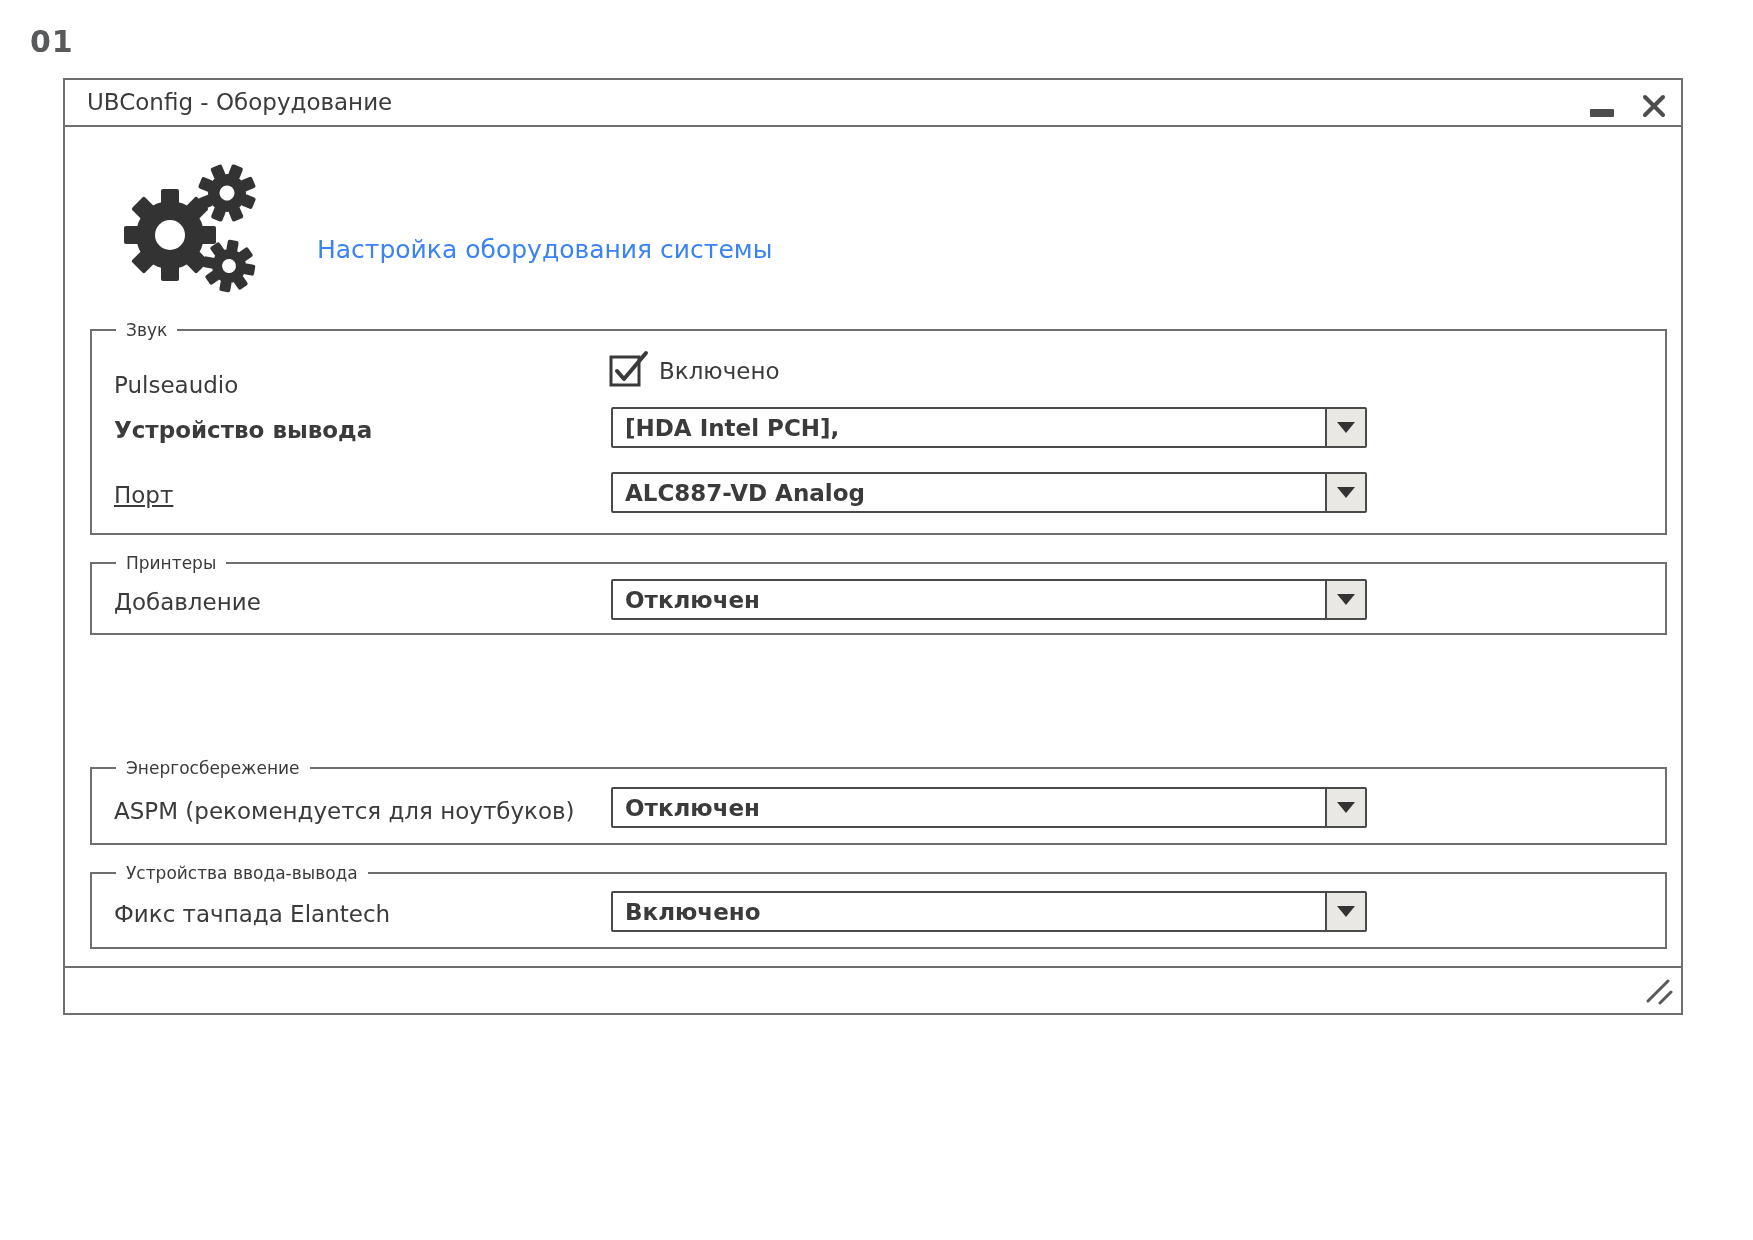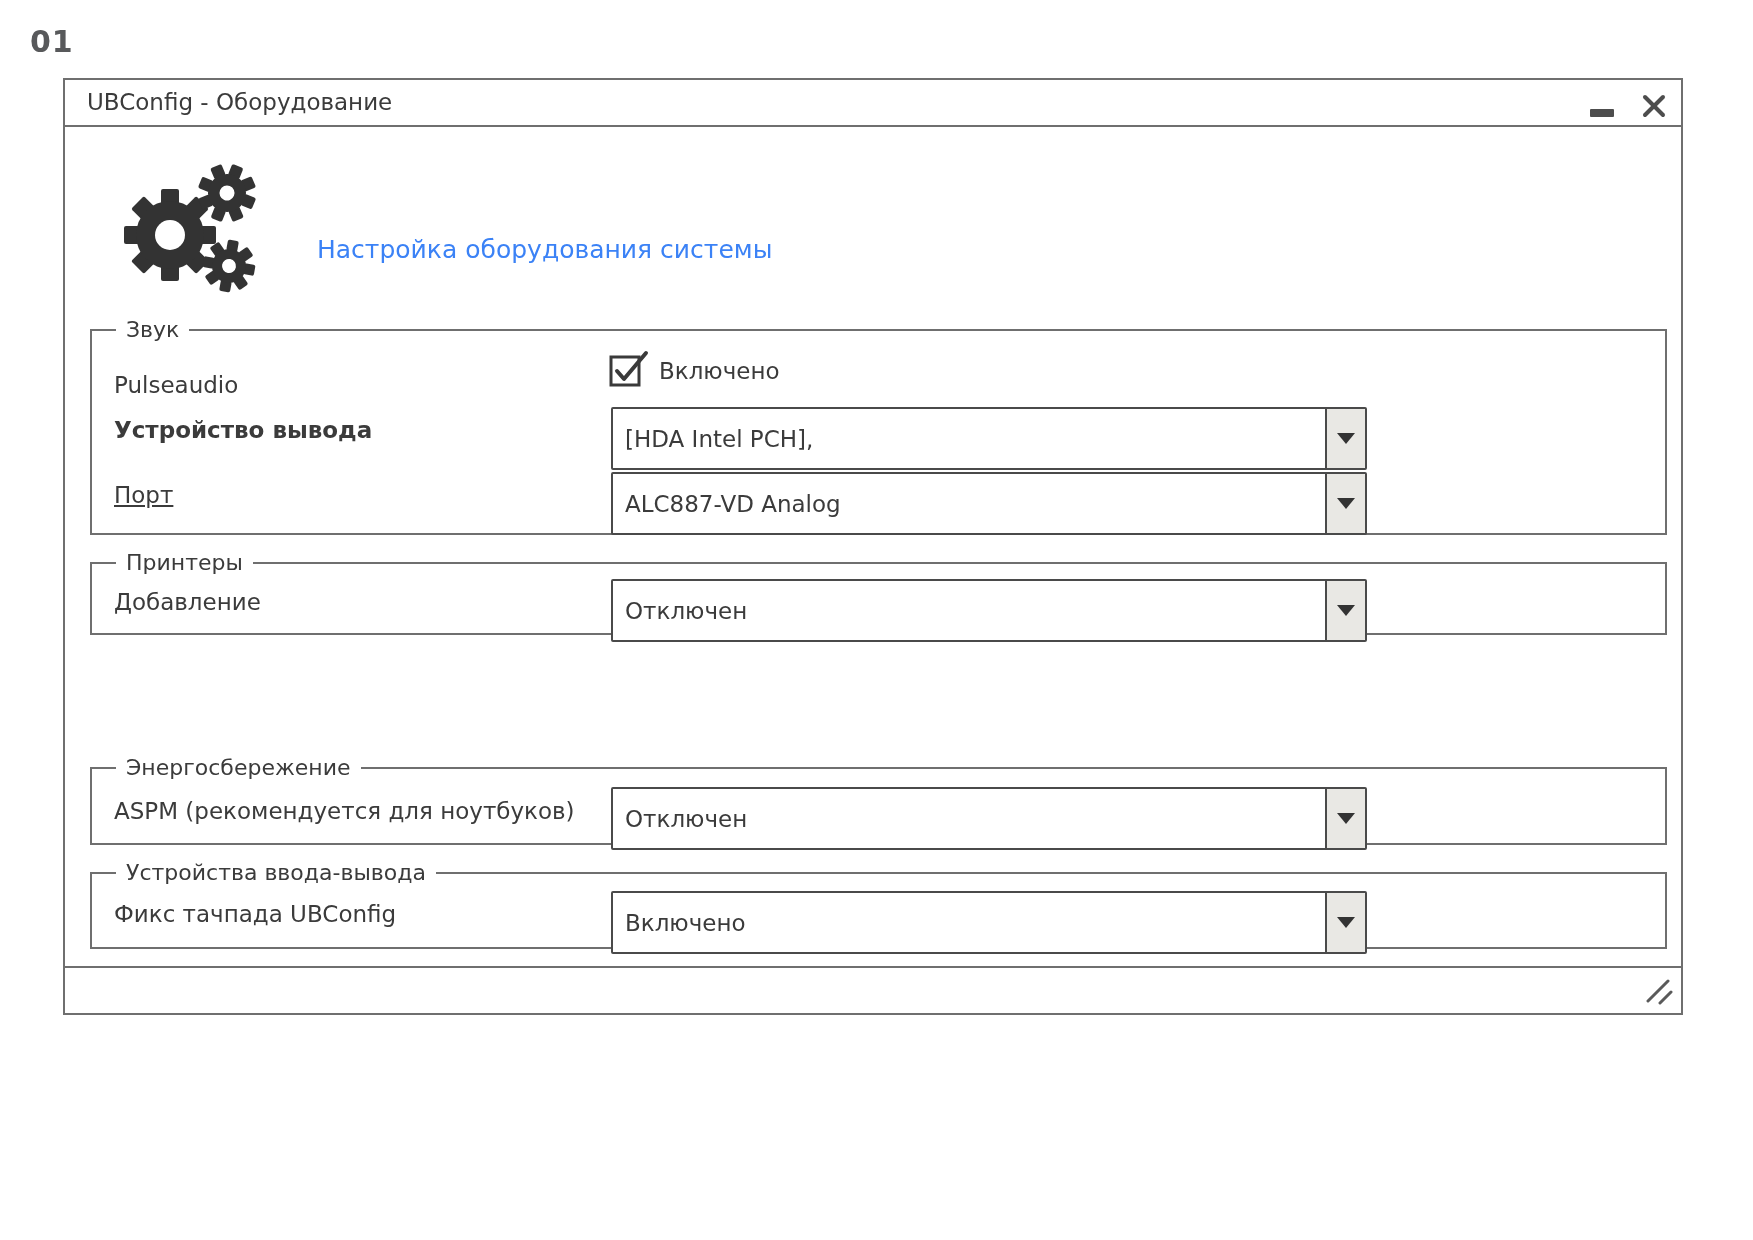--- a/index.html
+++ b/index.html
@@ -18,25 +18,25 @@
   .btn-min { position:absolute; left:1525px; top:29px; width:24px; height:8px;
     background:#4d4d4d; border-radius:1px; cursor:pointer; }
   .btn-close { position:absolute; left:1576px; top:13px; width:26px; height:26px; cursor:pointer; }
 
   .header-icon { position:absolute; left:58px; top:82px; width:144px; height:134px; }
   .header-caption { position:absolute; left:252px; top:155px; font-size:25px; color:#3b82f6;
     white-space:nowrap; }
 
   .group { position:absolute; left:25px; width:1577px; border:2px solid #6f6f6f; background:#fff; }
   .group-label { position:absolute; top:-14px; left:24px; background:#ffffff; padding:0 10px;
-    font-size:22px; color:#3b3b3b; white-space:nowrap; line-height:26px; }
+    font-size:17px; color:#3b3b3b; white-space:nowrap; line-height:26px; }
   .row-label { position:absolute; left:22px; font-size:23px; color:#3b3b3b; white-space:nowrap; }
 
-  .dropdown { position:absolute; left:519px; width:756px; height:63px;
-    border:2px solid #4a4a4a; border-radius:2px; background:#ffffff; cursor:pointer; }
+  .dropdown { position:absolute; left:519px; width:756px; height:41px;
+    border:2px solid #4a4a4a; border-radius:2px; background:#ffffff; cursor:pointer;font-weight:bold; }
   .dd-value { position:absolute; left:12px; right:46px; top:0; bottom:0; display:flex;
     align-items:center; font-size:23px; color:#3b3b3b; white-space:nowrap; overflow:hidden; }
   .dd-btn { position:absolute; right:0; top:0; bottom:0; width:40px; background:#e9e8e4;
     border-left:2px solid #4a4a4a; border-radius:0 1px 1px 0; display:flex;
     align-items:center; justify-content:center; cursor:pointer; }
   .dd-arrow { width:0; height:0; border-left:9px solid transparent;
     border-right:9px solid transparent; border-top:11px solid #333333; }
 
   .checkbox-svg { position:absolute; left:516px; width:44px; height:40px; cursor:pointer; }
   .state-label { position:absolute; left:567px; font-size:23px; color:#3b3b3b; white-space:nowrap; }
@@ -152,21 +152,21 @@
     <div class="dropdown" style="top:18px;">
       <div class="dd-value">Отключен</div>
       <div class="dd-btn">
         <div class="dd-arrow"></div>
       </div>
     </div>
   </div>
 
   <div class="group" style="top:792px; height:77px;">
     <span class="group-label">Устройства ввода-вывода</span>
-    <div class="row-label" style="top:27px;">Фикс тачпада UBConfig</div>
+    <div class="row-label" style="top:27px;">Фикс тачпада Elantech</div>
     <div class="dropdown" style="top:17px;">
       <div class="dd-value">Включено</div>
       <div class="dd-btn">
         <div class="dd-arrow"></div>
       </div>
     </div>
   </div>
 
   <div class="statusbar">
     <svg class="resize-grip" viewBox="0 0 28 26">

